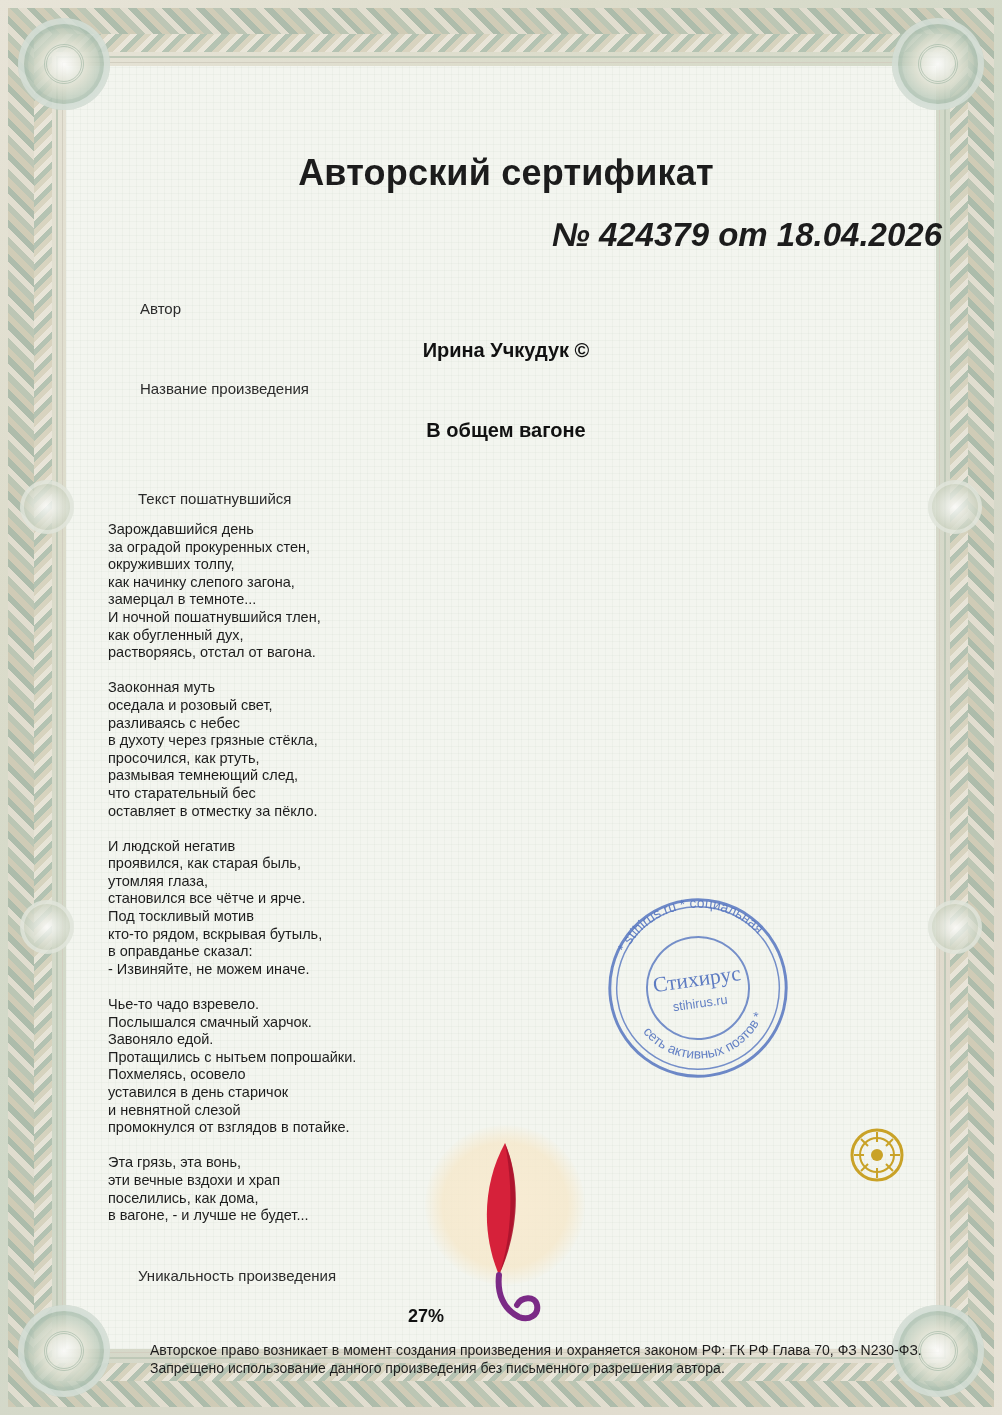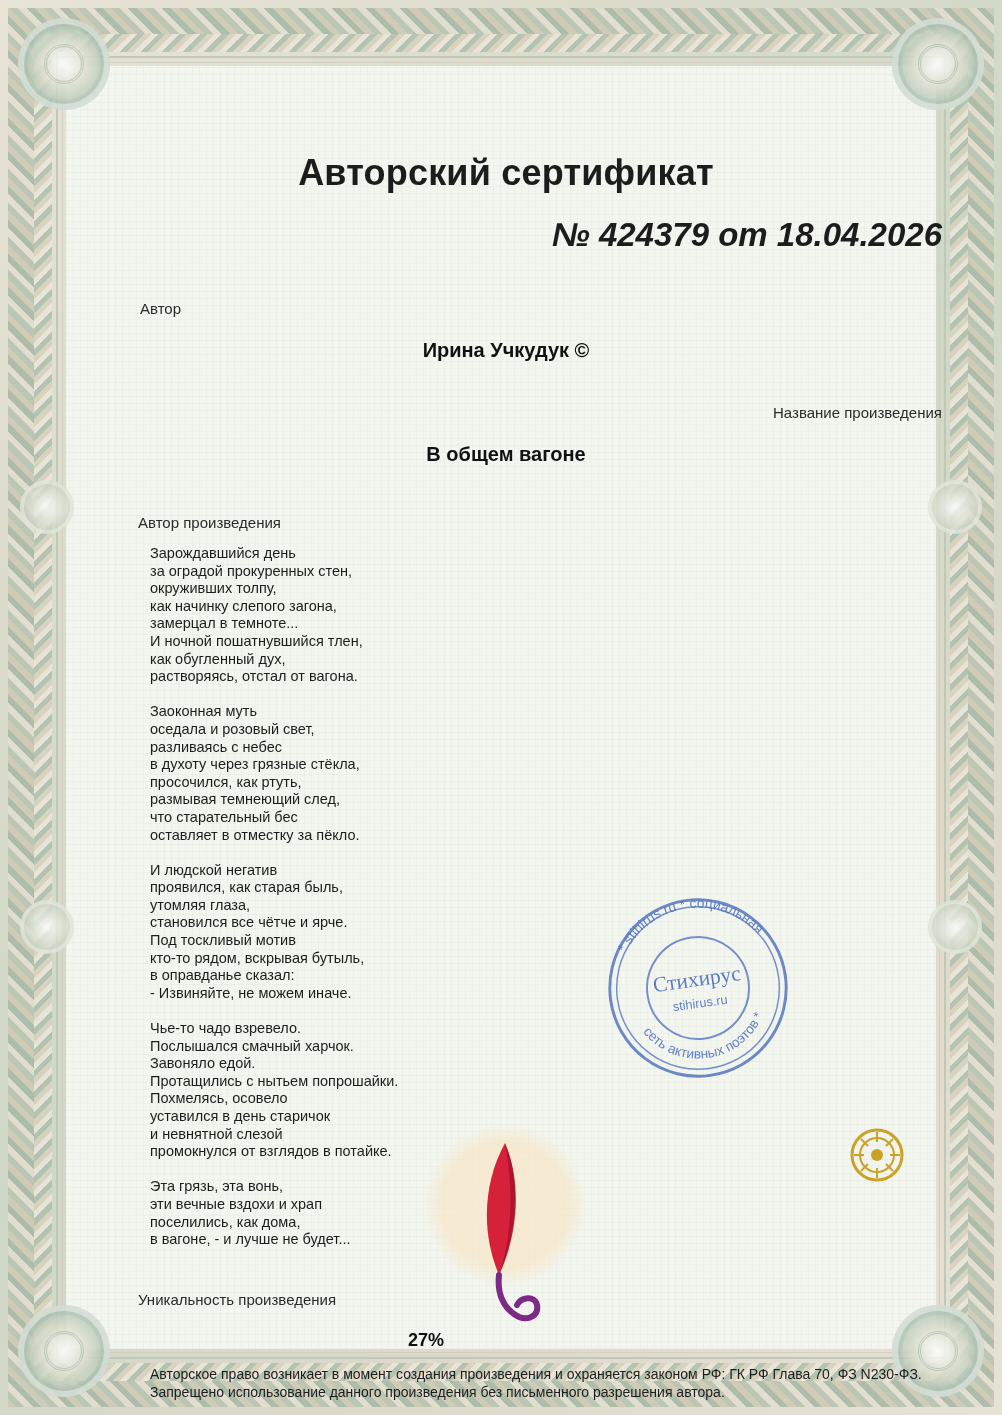--- a/index.html
+++ b/index.html
@@ -127,26 +127,26 @@
     margin-left: 70px;
   }
   .field-value {
     text-align: center;
     font-size: 20px;
     font-weight: bold;
     color: #111;
   }
   .label-author { margin-top: 46px; }
   .value-author { margin-top: 22px; }
-  .label-work { margin-top: 42px; text-align: right; }
+  .label-work { margin-top: 18px; }
   .value-work { margin-top: 22px; }
   .label-text { margin-top: 48px; margin-left: 68px; }
 
   .poem {
-    margin: 14px 0 0 80px;
+    margin: 14px 0 0 38px;
     font-size: 14.5px;
     line-height: 17.6px;
     color: #1d1d1d;
     white-space: pre-wrap;
   }
   .label-unique { margin-top: 42px; margin-left: 68px; }
   .value-unique {
     text-align: center;
     font-size: 18px;
     font-weight: bold;
@@ -227,21 +227,21 @@
 
     <div class="title">Авторский сертификат</div>
     <div class="subtitle">№ 424379 от 18.04.2026</div>
 
     <div class="field-label label-author">Автор</div>
     <div class="field-value value-author">Ирина Учкудук ©</div>
 
     <div class="field-label label-work">Название произведения</div>
     <div class="field-value value-work">В общем вагоне</div>
 
-    <div class="field-label label-text">Автор произведения</div>
+    <div class="field-label label-text">Текст пошатнувшийся</div>
     <div class="poem">Зарождавшийся день
 за оградой прокуренных стен,
 окруживших толпу,
 как начинку слепого загона,
 замерцал в темноте...
 И ночной пошатнувшийся тлен,
 как обугленный дух,
 растворяясь, отстал от вагона.
 
 Заоконная муть

